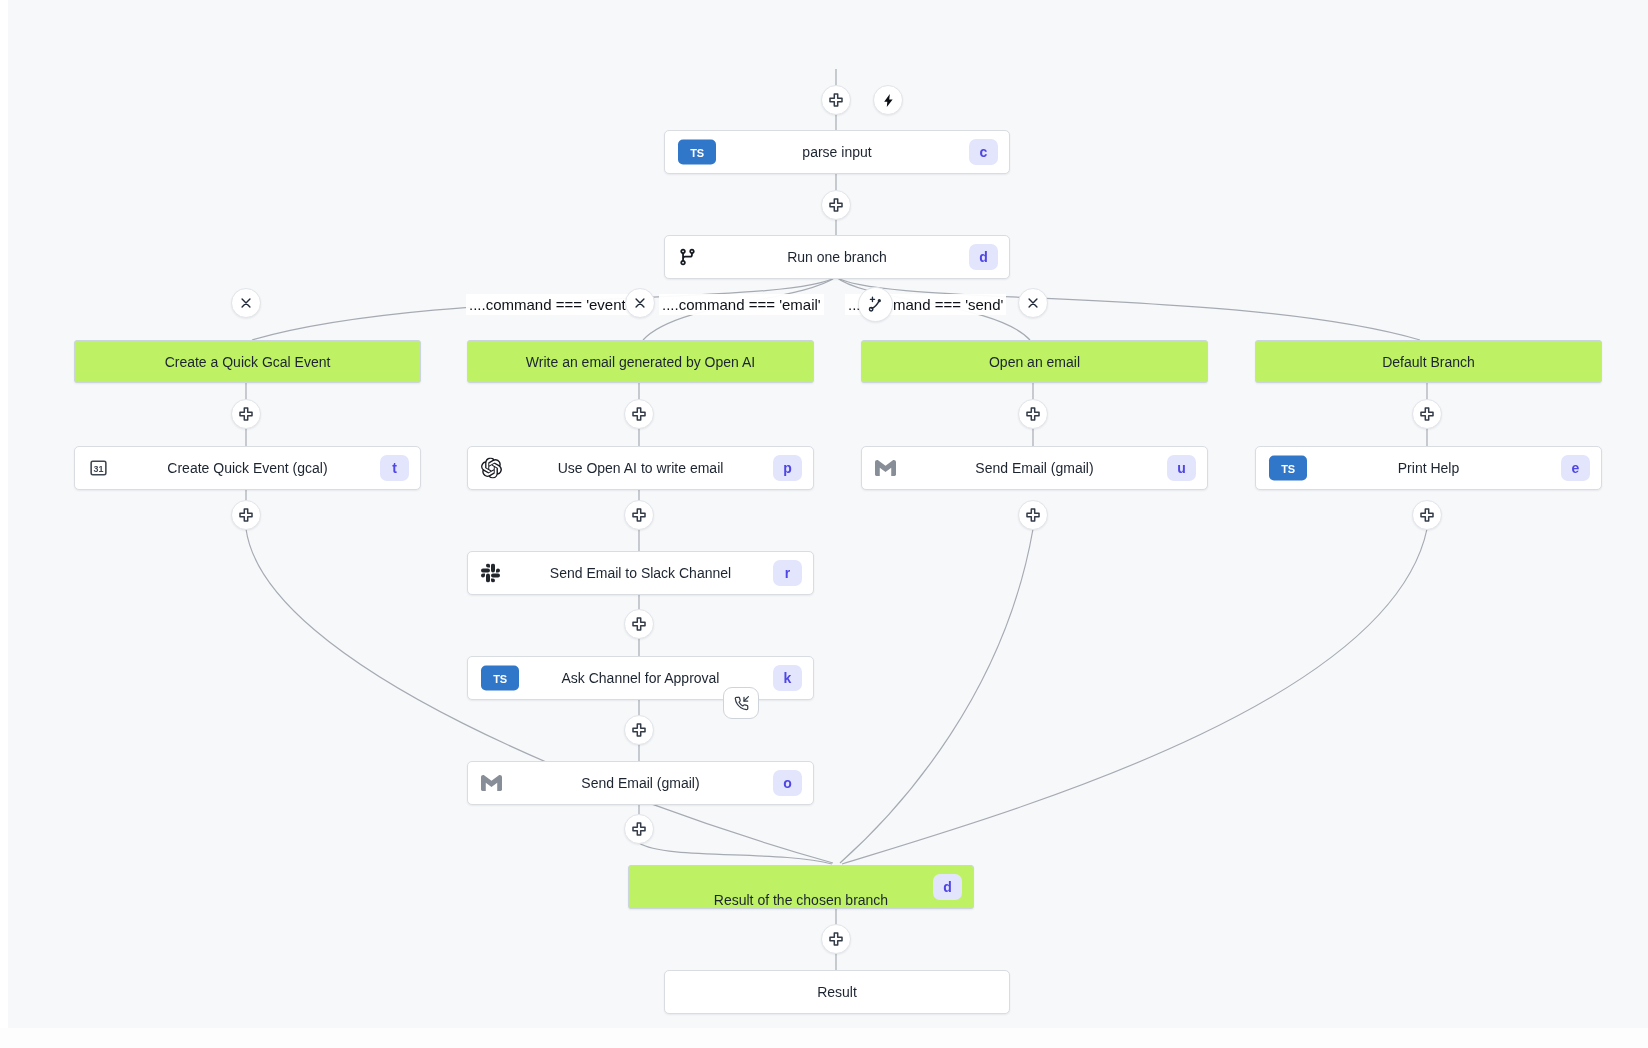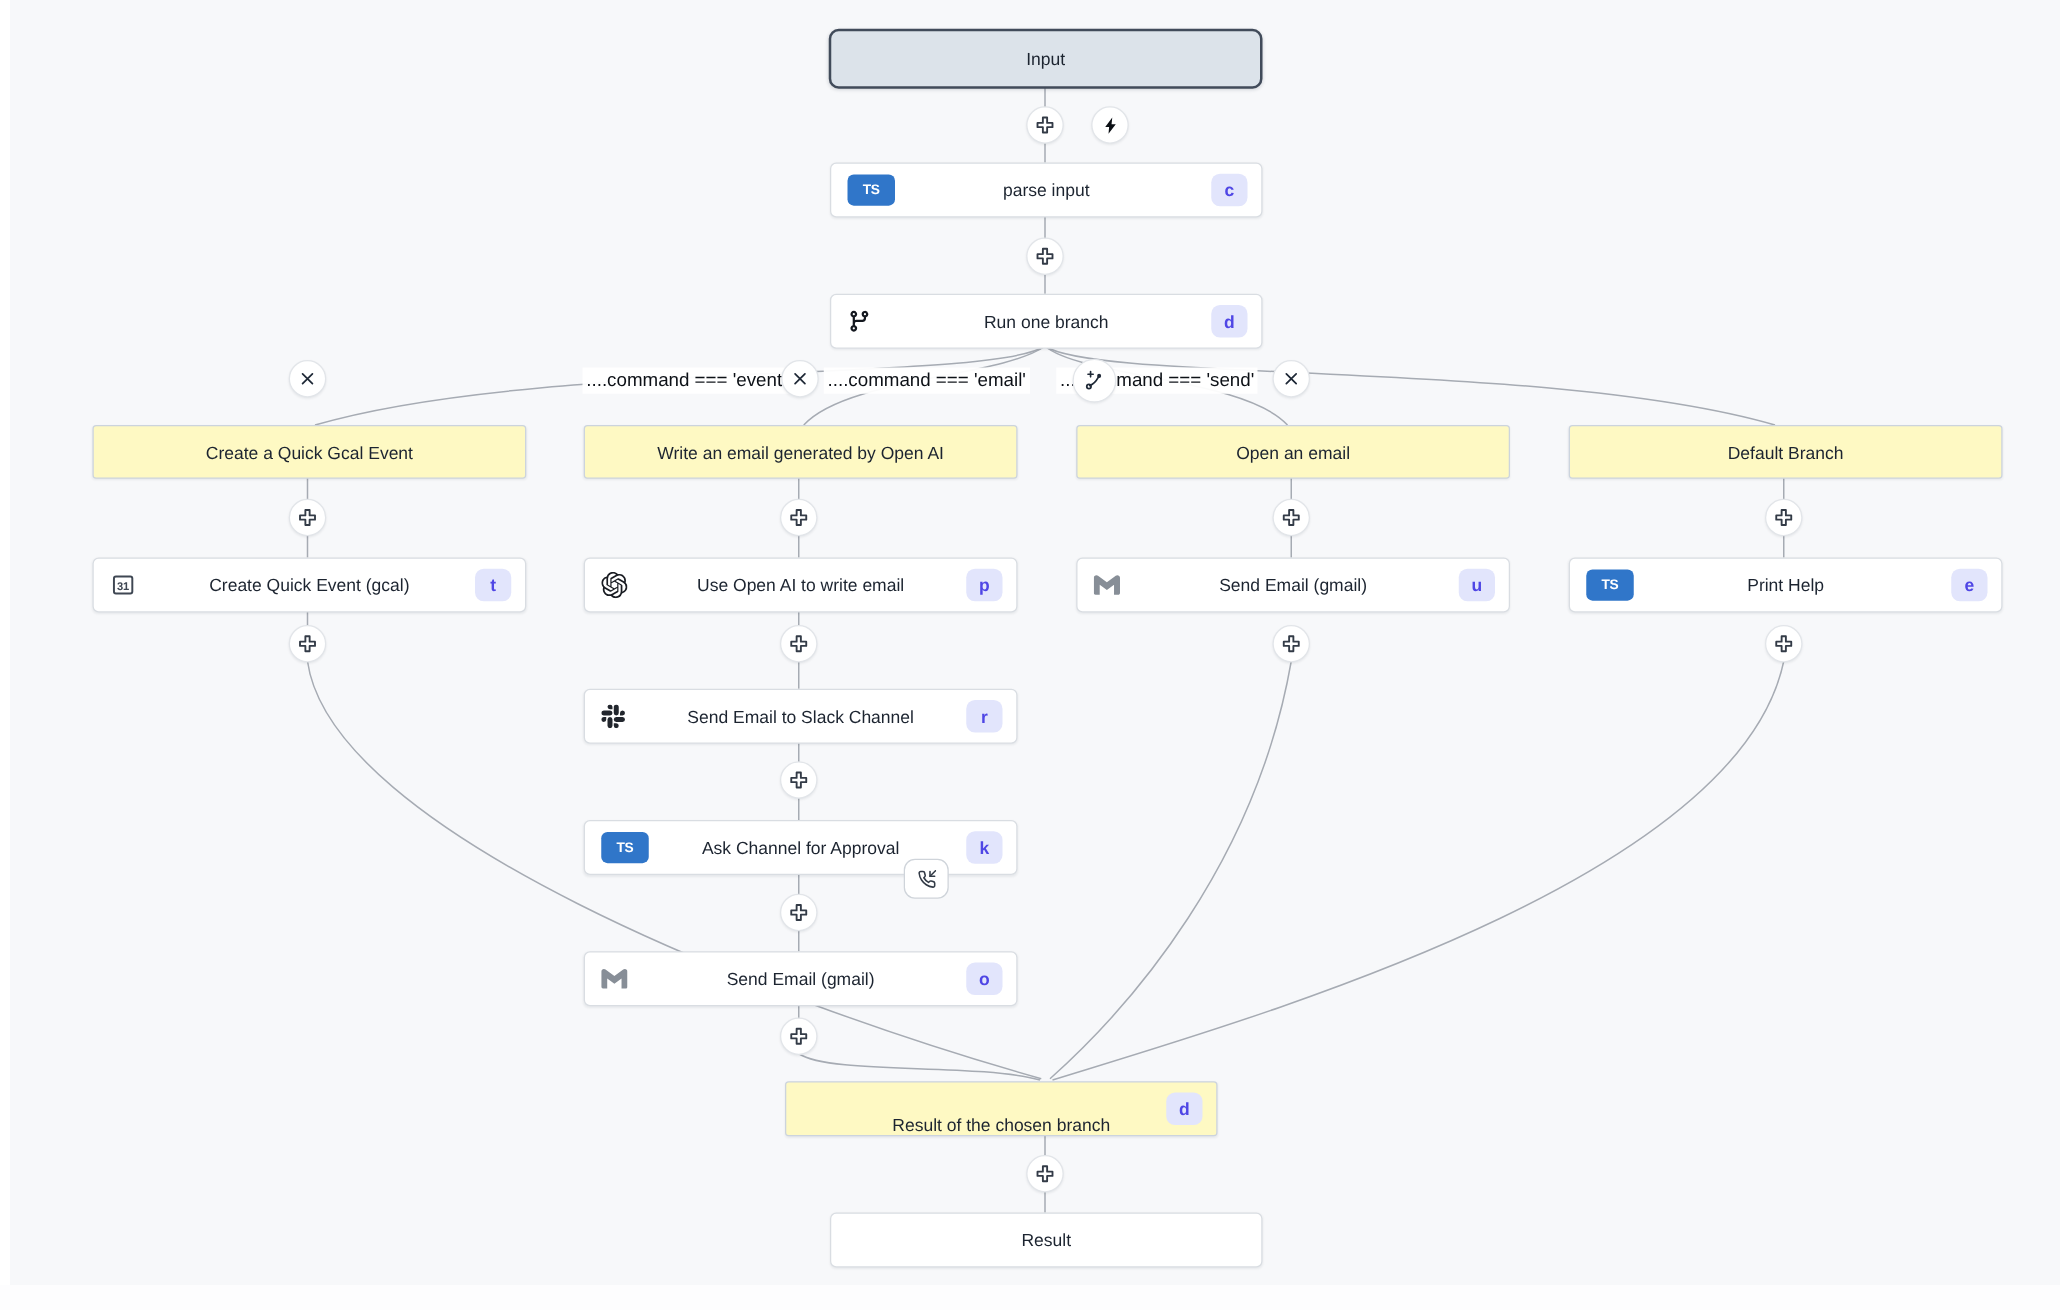--- a/index.html
+++ b/index.html
@@ -26,21 +26,21 @@
   .node .icon-box{
     position:absolute;left:13px;top:50%;transform:translateY(-50%);
     display:flex;align-items:center;justify-content:center;
   }
   .node .badge{
     position:absolute;right:11px;top:50%;transform:translateY(-50%);
     min-width:29px;height:26px;border-radius:7px;
     background:#e2e5fc;color:#4f46e5;font-weight:bold;font-size:14px;
     display:flex;align-items:center;justify-content:center;
   }
-  .node.virtual{background:#fef9c3;border-color:#ccd4dd;border-radius:3px;}
+  .node.virtual{background:#bef264;border-color:#ccd4dd;border-radius:3px;}
   .node.input-node{
     height:44px;border:2px solid #414b5a;border-radius:8px;
     background:#dce3ea;box-shadow:0 1px 3px rgba(16,24,40,.15);
   }
   .ts-chip{
     width:38px;height:25px;border-radius:5px;background:#3076c9;
     color:#ffffff;font-weight:bold;font-size:11px;letter-spacing:-.3px;
     display:flex;align-items:center;justify-content:center;
   }
   .pin{
@@ -85,23 +85,20 @@
     <path d="M639 593 V656"></path>
     <path d="M639 698 V761"></path>
     <path d="M639 803 V815"></path>
     <path d="M246 529 C265 665, 610 800, 833 863"></path>
     <path d="M639 843 C665 860, 780 850, 832 864"></path>
     <path d="M1033 529 C1005 690, 905 805, 840 863"></path>
     <path d="M1427 529 C1390 705, 1000 815, 842 864"></path>
     <path d="M836 907 V970"></path>
   </svg>
 
-  <div class="node input-node" style="left:663px;top:23px;width:343px;">
-    <span class="label">Input</span>
-  </div>
 
   <button class="pin" style="left:821px;top:85px;">
     <svg width="16" height="16" viewBox="0 0 16 16">
         <path d="M6.3 2h3.4v4.3H14v3.4H9.7V14H6.3V9.7H2V6.3h4.3z" fill="#fff" stroke="#333b47" stroke-width="1.5" stroke-linejoin="round"></path>
       </svg>
   </button>
   <button class="pin" style="left:873px;top:85px;">
     <svg width="15" height="15" viewBox="0 0 16 16">
         <path d="M9.4 1 3.4 9.2h3.3L6.2 15l6.2-8.2H8.8z" fill="#0b0f14"></path>
       </svg>

